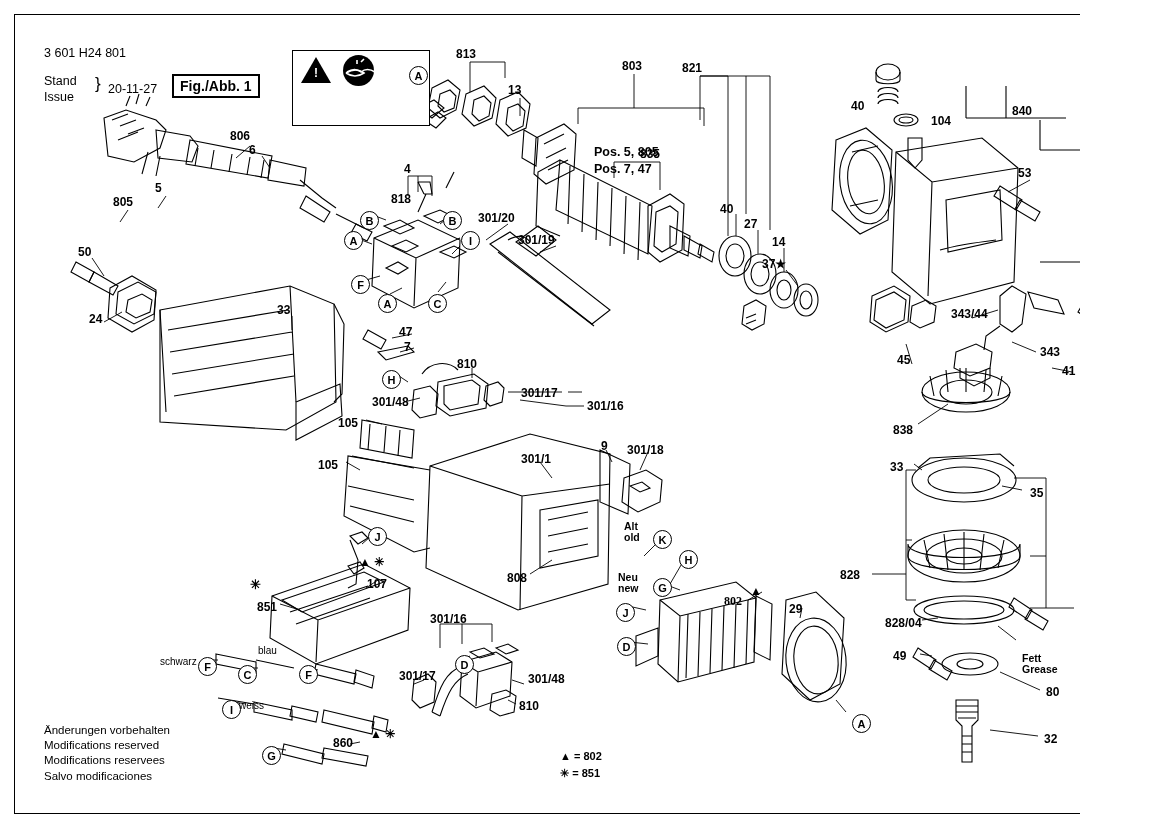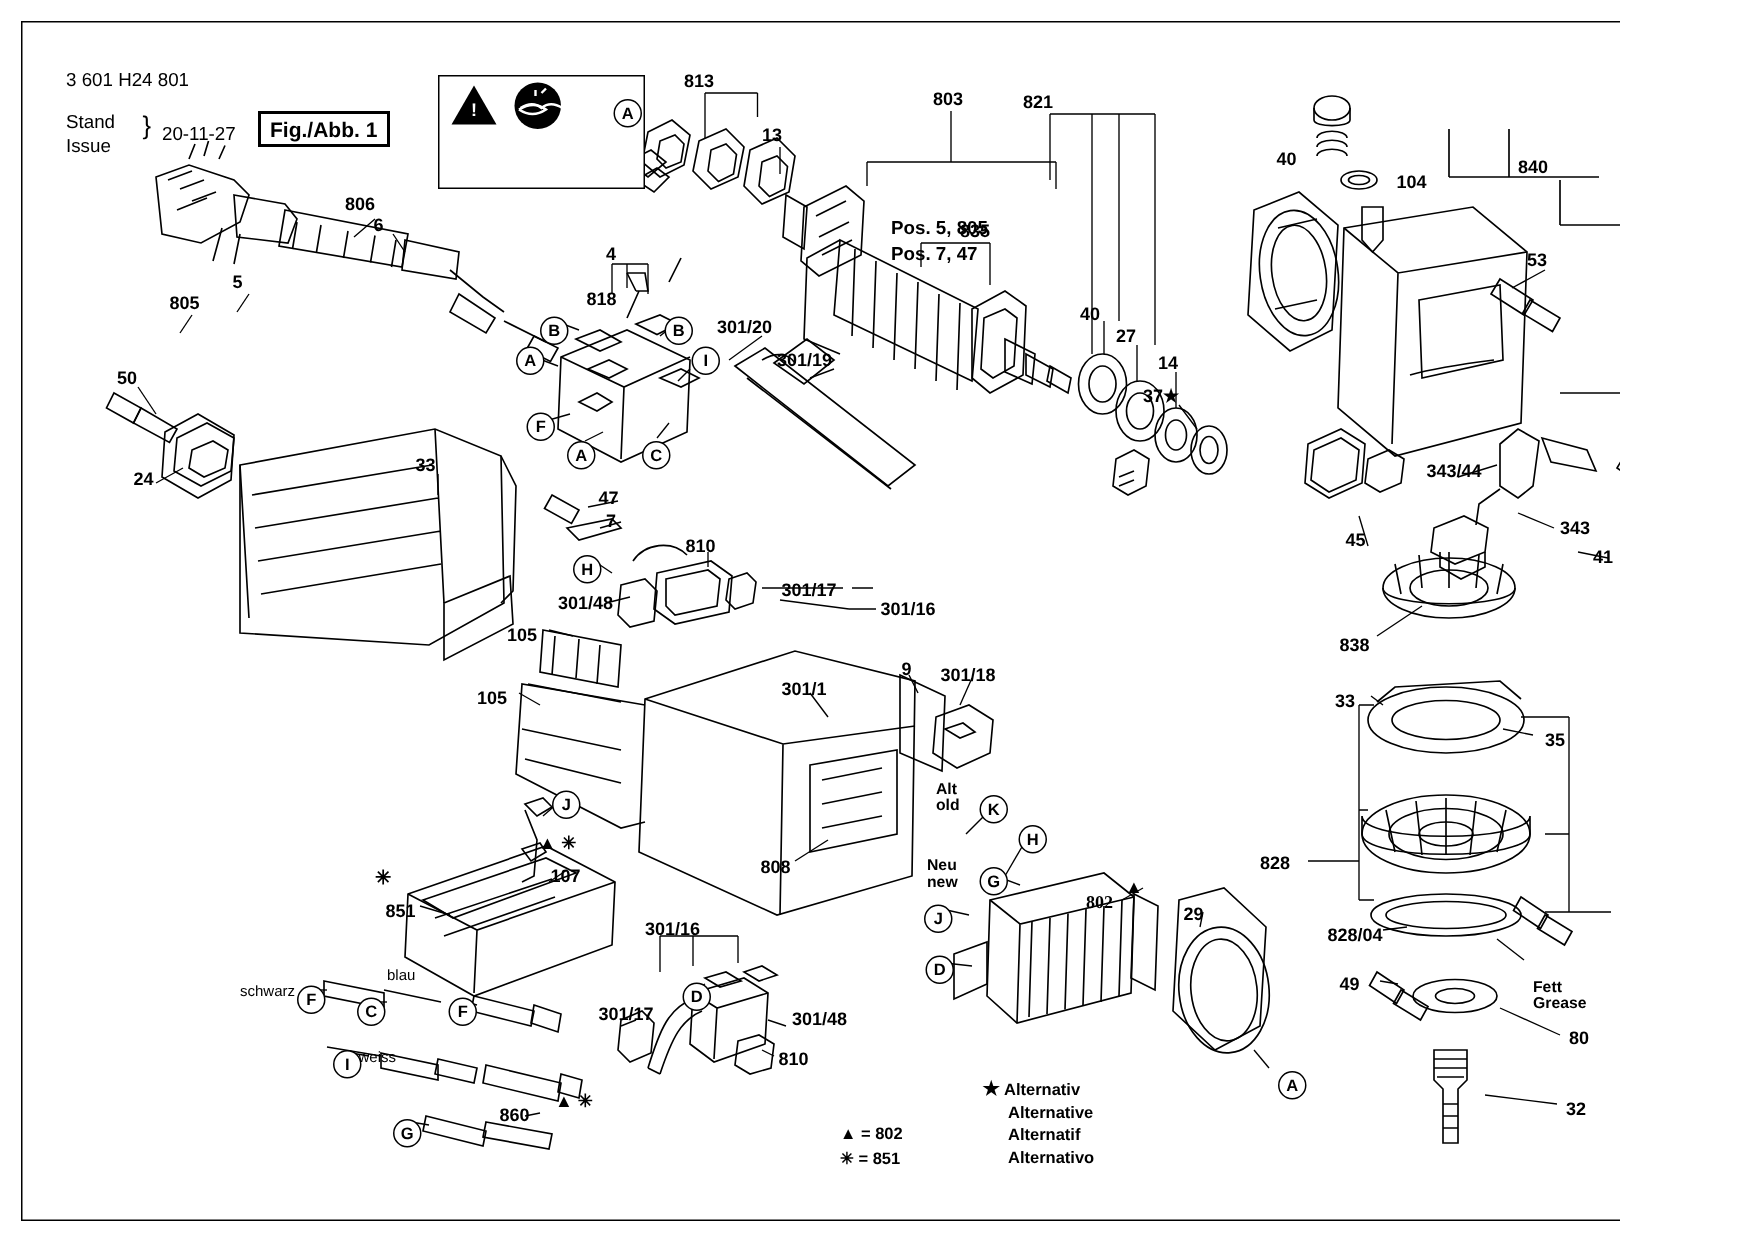--- a/index.html
+++ b/index.html
@@ -414,28 +414,27 @@
       <div class="circ" style="left: 617px; top: 637px;">D</div>
       <div class="circ" style="left: 198px; top: 657px;">F</div>
       <div class="circ" style="left: 238px; top: 665px;">C</div>
       <div class="circ" style="left: 299px; top: 665px;">F</div>
       <div class="circ" style="left: 222px; top: 700px;">I</div>
       <div class="circ" style="left: 262px; top: 746px;">G</div>
       <div class="circ" style="left: 455px; top: 655px;">D</div>
       <div class="circ" style="left: 852px; top: 714px;">A</div>
     </div>
 
-  <div class="legend" style="left:655px;top:717px;">
-    <div><span class="star">★</span>
-      <span>Alternativ</span></div>
-    <div style="margin-left:17px;">Alternative</div>
-    <div style="margin-left:17px;">Alternatif</div>
-    <div style="margin-left:17px;">Alternativo</div>
-  </div>
   <div class="legend" style="left:560px;top:749px;">▲ = 802</div>
   <div class="legend" style="left:560px;top:766px;">✳ = 851</div>
 
   <div class="lbl" style="left:359px;top:556px;font-size:12px;">▲ ✳</div>
   <div class="lbl" style="left:370px;top:728px;font-size:12px;">▲ ✳</div>
   <div class="lbl" style="left:750px;top:585px;font-size:12px;">▲</div>
   <div class="lbl" style="left:250px;top:578px;font-size:13px;">✳</div>
 
+  <div class="footer">
+    <div>Änderungen vorbehalten</div>
+    <div>Modifications reserved</div>
+    <div>Modifications reservees</div>
+    <div>Salvo modificaciones</div>
+  </div>
 </div>
 
 </body></html>

